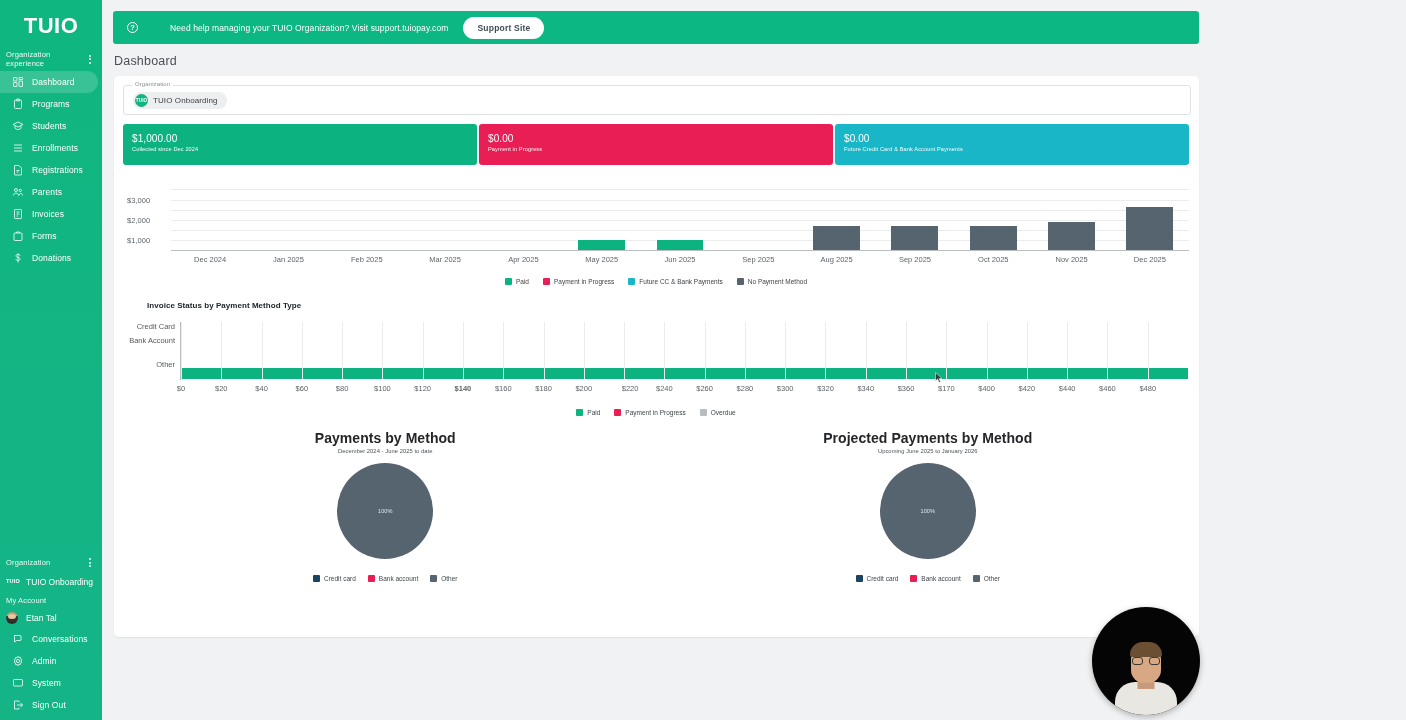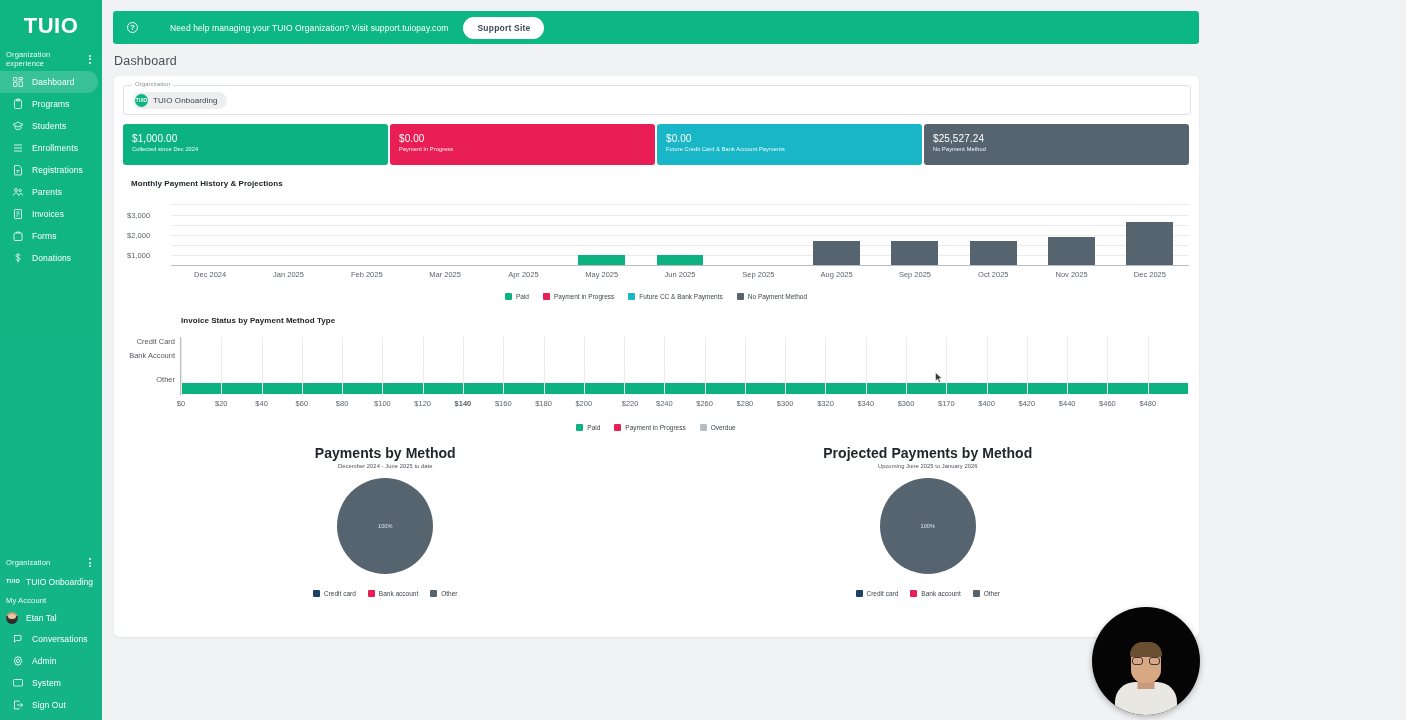--- a/index.html
+++ b/index.html
@@ -375,28 +375,23 @@
           <div class="kpi-lbl">Collected since Dec 2024</div>
         </div>
         <div class="kpi" style="background:#e91e55">
           <div class="kpi-val">$0.00</div>
           <div class="kpi-lbl">Payment in Progress</div>
         </div>
         <div class="kpi" style="background:#18b6c6">
           <div class="kpi-val">$0.00</div>
           <div class="kpi-lbl">Future Credit Card &amp; Bank Account Payments</div>
         </div>
-        <div class="kpi" style="background:#566470">
-          <div class="kpi-val">$25,527.24</div>
-          <div class="kpi-lbl">No Payment Method</div>
-        </div>
       </div>
 
       <div class="chart-block">
-        <div class="chart-title">Monthly Payment History &amp; Projections</div>
         <div class="bc1">
           <div class="bc1-ylab" style="top:17px">$3,000</div>
           <div class="bc1-ylab" style="top:37px">$2,000</div>
           <div class="bc1-ylab" style="top:57px">$1,000</div>
           <div class="bc1-plot" id="bc1plot">
             <div class="gridline" style="top:10px"></div>
             <div class="gridline" style="top:21px"></div>
             <div class="gridline" style="top:31px"></div>
             <div class="gridline" style="top:41px"></div>
             <div class="gridline" style="top:51px"></div>
@@ -440,21 +435,21 @@
               <span>Future CC &amp; Bank Payments</span>
             </div>
             <div class="legend-it">
               <span class="legend-sw" style="background: rgb(86, 100, 112);"></span>
               <span>No Payment Method</span>
             </div>
           </div>
       </div>
 
       <div class="chart-block" style="margin-top:16px">
-        <div class="chart-title" style="margin-left:58px">Invoice Status by Payment Method Type</div>
+        <div class="chart-title" style="margin-left:24px">Invoice Status by Payment Method Type</div>
         <div class="bc2">
           <div class="bc2-ylab" style="top:7px">Credit Card</div>
           <div class="bc2-ylab" style="top:21px">Bank Account</div>
           <div class="bc2-ylab" style="top:45px">Other</div>
           <div class="bc2-yaxis"></div>
           <div class="bc2-plot" id="bc2plot">
             <div class="bc2-bar" style="bottom:1px;height:11px;width:100%;background:#0cb381"></div>
           <div class="vgrid" style="left: 0%;"></div>
               <div class="vgrid" style="left: 4%;"></div>
               <div class="vgrid" style="left: 8%;"></div>

